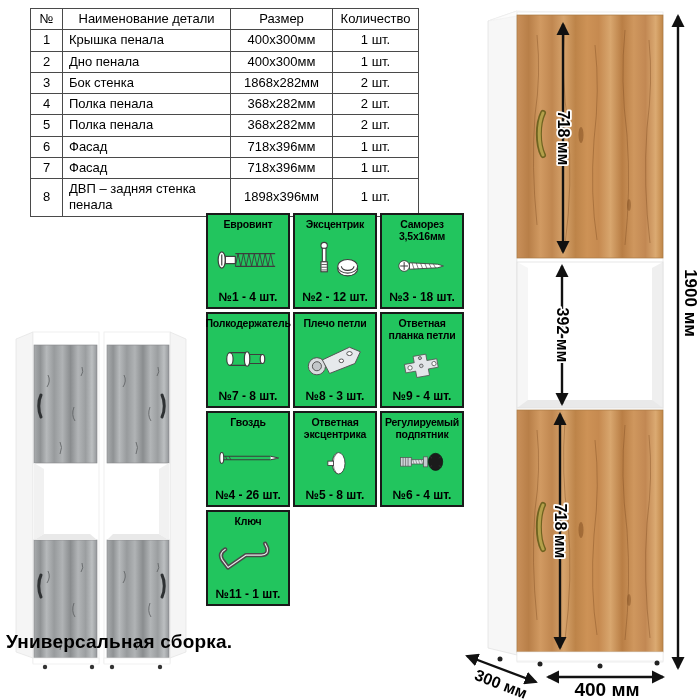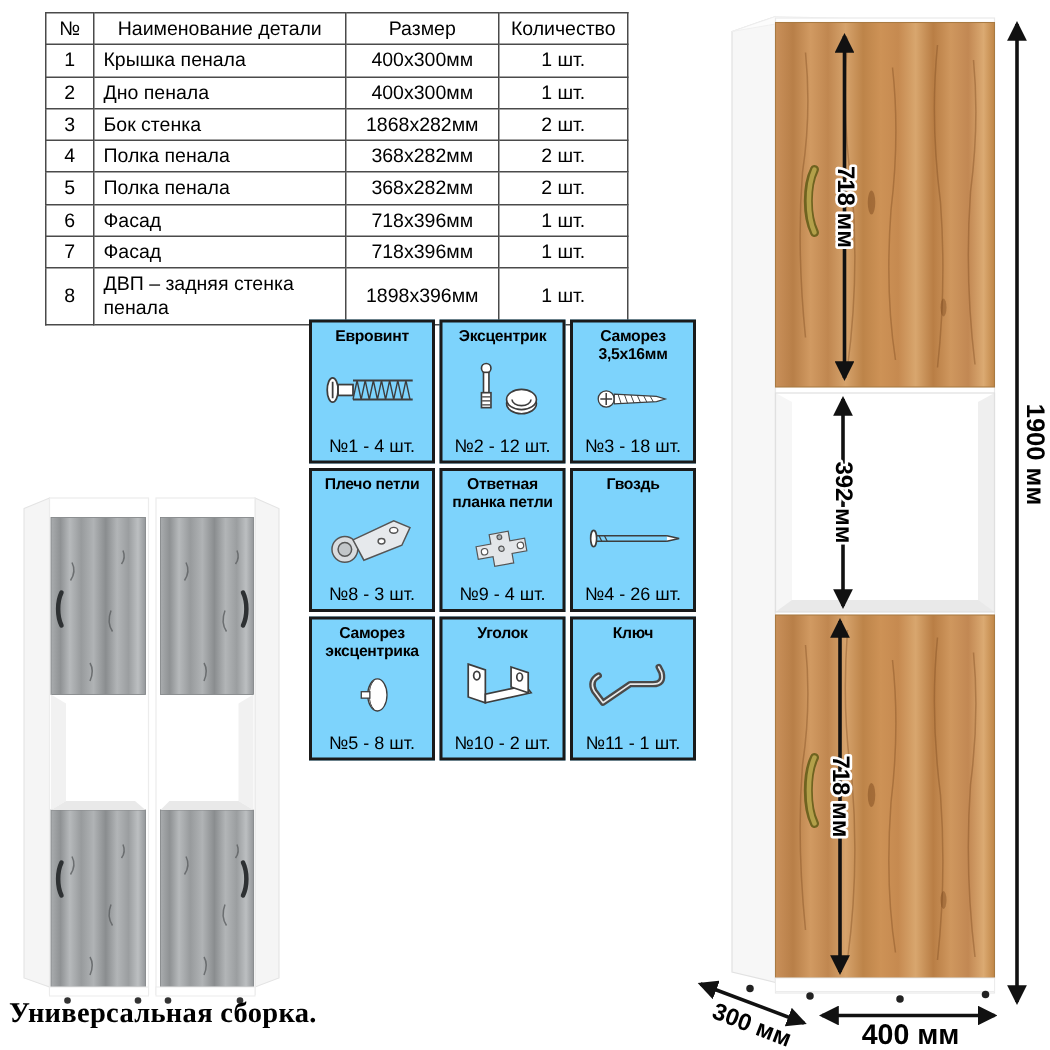--- a/index.html
+++ b/index.html
@@ -10,29 +10,29 @@
   .parts-table{position:absolute;left:30px;top:8px;border-collapse:collapse;
                font-size:13px;line-height:1.25;}
   .parts-table th,.parts-table td{border:1.2px solid #4a4a4a;padding:2px 4px;
                text-align:center;vertical-align:middle;font-weight:normal;}
   .parts-table td.name{text-align:left;padding-left:6px;margin-left:40px;}
   .col-num{width:32px;} .col-name{width:168px;} .col-size{width:102px;} .col-qty{width:86px;}
 
   
   .hw-grid{position:absolute;left:206px;top:213px;display:grid;
            grid-template-columns:repeat(3,84px);grid-auto-rows:96px;gap:3px;}
-  .hw-cell{border:2px solid #1a1a1a;background:#7dd3fc;display:flex;flex-direction:column;
+  .hw-cell{border:2px solid #1a1a1a;background:#22c55e;display:flex;flex-direction:column;
            align-items:center;padding:3px 1px 2px;}
   .hw-title{font-weight:bold;font-size:10.5px;line-height:1.15;text-align:center;
             letter-spacing:-0.2px;}
   .hw-icon{flex:1;display:flex;align-items:center;justify-content:center;min-height:0;}
-  .hw-qty{font-weight:normal;font-size:12px;margin-top:auto;padding-bottom:1px;}
-
-  .caption{position:absolute;left:6px;top:665px;font-size:19px;font-weight:bold;
-           letter-spacing:0.2px;font-family:Liberation Serif, serif;}
+  .hw-qty{font-weight:bold;font-size:12px;margin-top:auto;padding-bottom:1px;}
+
+  .caption{position:absolute;left:6px;top:631px;font-size:19px;font-weight:bold;
+           letter-spacing:0.2px;}
 
   .cab-left{position:absolute;left:0;top:325px;}
   .cab-right{position:absolute;left:460px;top:0;}
 </style>
 </head>
 <body>
 
 <div class="page">
 
   <table class="parts-table">
@@ -146,20 +146,35 @@
             <circle cx="11" cy="21" r="7.5"></circle>
             <path d="M11 15.5 v11 M5.5 21 h11" stroke-width="1.4"></path>
             <path d="M18.5 16.5 L58 18.5 L66 21 L58 23.5 L18.5 25.5 Z"></path>
             <path d="M22 16.5 l3 9 M28 16.8 l3 8.4 M34 17.2 l3 7.6 M40 17.6 l3 6.8 M46 18 l3 6 M52 18.4 l3 5.2" stroke-width="0.9"></path>
           </g>
         </svg>
       </div>
       <div class="hw-qty">№3 - 18 шт.</div>
     </div>
 
+    <div class="hw-cell">
+      <div class="hw-title">Полкодержатель</div>
+      <div class="hw-icon">
+        <svg width="70" height="38" viewBox="0 0 72 42">
+          <g stroke="#3d3d3d" stroke-width="1.3" fill="#fff">
+            <ellipse cx="16" cy="21" rx="3.5" ry="7"></ellipse>
+            <path d="M16 14 h18 v14 h-18" fill="none"></path>
+            <ellipse cx="35" cy="21" rx="3" ry="8"></ellipse>
+            <path d="M37.5 16 h14 v10 h-14" fill="none"></path>
+            <ellipse cx="52" cy="21" rx="2.5" ry="5"></ellipse>
+          </g>
+        </svg>
+      </div>
+      <div class="hw-qty">№7 - 8 шт.</div>
+    </div>
 
     <div class="hw-cell">
       <div class="hw-title">Плечо петли</div>
       <div class="hw-icon">
         <svg width="70" height="38" viewBox="0 0 72 42">
           <g stroke="#555" stroke-width="1.1">
             <circle cx="16" cy="29" r="9.5" fill="#d9dcdf"></circle>
             <circle cx="16" cy="29" r="5" fill="#c2c6c9"></circle>
             <path d="M22 22 L52 8 L64 13 L58 26 L30 37 Z" fill="#e6e9ec"></path>
             <ellipse cx="52" cy="15" rx="3" ry="2.2" fill="#fff"></ellipse>
@@ -195,49 +210,51 @@
             <path d="M9 19 h52 M9 23 h52" fill="none"></path>
             <path d="M61 19 l9 2 -9 2" fill="#fff"></path>
             <path d="M11 19 l2 4 M15 19 l2 4" stroke-width="0.9"></path>
           </g>
         </svg>
       </div>
       <div class="hw-qty">№4 - 26 шт.</div>
     </div>
 
     <div class="hw-cell">
-      <div class="hw-title">Саморез эксцентрика</div>
+      <div class="hw-title">Ответная эксцентрика</div>
       <div class="hw-icon">
         <svg width="70" height="30" viewBox="0 0 72 42">
           <g stroke="#3d3d3d" stroke-width="1.2" fill="#fff">
             <ellipse cx="41" cy="20" rx="9" ry="15"></ellipse>
             <path d="M38 6.5 a8 15 0 0 0 0 27" fill="none" stroke-width="0.9"></path>
             <rect x="26" y="17" width="8" height="6"></rect>
           </g>
         </svg>
       </div>
       <div class="hw-qty">№5 - 8 шт.</div>
     </div>
 
-
-    <div class="hw-cell">
-      <div class="hw-title">Уголок</div>
-      <div class="hw-icon">
-        <svg width="70" height="40" viewBox="0 0 72 42">
-          <g stroke="#3d3d3d" stroke-width="1.2" fill="#fff">
-            <path d="M12 5 l12 4 v23 l-12 -4 z"></path>
-            <ellipse cx="18" cy="13" rx="2.2" ry="3"></ellipse>
-            <path d="M24 32 l32 -7 l-4 -5 l-28 6 z"></path>
-            <path d="M42 7 l12 4 v14 l-12 -4 z"></path>
-            <ellipse cx="48" cy="14" rx="2" ry="2.8"></ellipse>
-          </g>
-        </svg>
-      </div>
-      <div class="hw-qty">№10 - 2 шт.</div>
-    </div>
+    <div class="hw-cell">
+      <div class="hw-title">Регулируемый подпятник</div>
+      <div class="hw-icon">
+        <svg width="70" height="30" viewBox="0 0 72 42">
+          <g stroke="#555" stroke-width="1">
+            <rect x="6" y="12" width="15" height="12" fill="#cfd4d8"></rect>
+            <path d="M9.5 12 v12 M13 12 v12 M16.5 12 v12" stroke-width="0.9"></path>
+            <rect x="21" y="15" width="17" height="6" fill="#e0e4e7"></rect>
+            <path d="M23 15 l2 6 M27 15 l2 6 M31 15 l2 6 M35 15 l2 6" stroke-width="0.7"></path>
+            <rect x="38" y="11" width="6" height="14" fill="#c4c9cd"></rect>
+            <ellipse cx="55" cy="18" rx="10" ry="12" fill="#1b1b1b" stroke="#111"></ellipse>
+            <path d="M47 10 l3 3 M63 10 l-3 3 M47 26 l3 -3 M63 26 l-3 -3" stroke="#3a3a3a"></path>
+          </g>
+        </svg>
+      </div>
+      <div class="hw-qty">№6 - 4 шт.</div>
+    </div>
+
 
     <div class="hw-cell">
       <div class="hw-title">Ключ</div>
       <div class="hw-icon">
         <svg width="70" height="40" viewBox="0 0 72 42">
           <path d="M12 13 q-7 4 -3 11 l6 8 M15 32 l19 -13 h16 q8 0 6 -8 l-2 -4" fill="none" stroke="#4a4a4a" stroke-width="4.5" stroke-linecap="round" stroke-linejoin="round"></path>
           <path d="M12 13 q-7 4 -3 11 l6 8 M15 32 l19 -13 h16 q8 0 6 -8 l-2 -4" fill="none" stroke="#e9e9e9" stroke-width="1.2" stroke-linecap="round" stroke-linejoin="round"></path>
         </svg>
       </div>
       <div class="hw-qty">№11 - 1 шт.</div>

